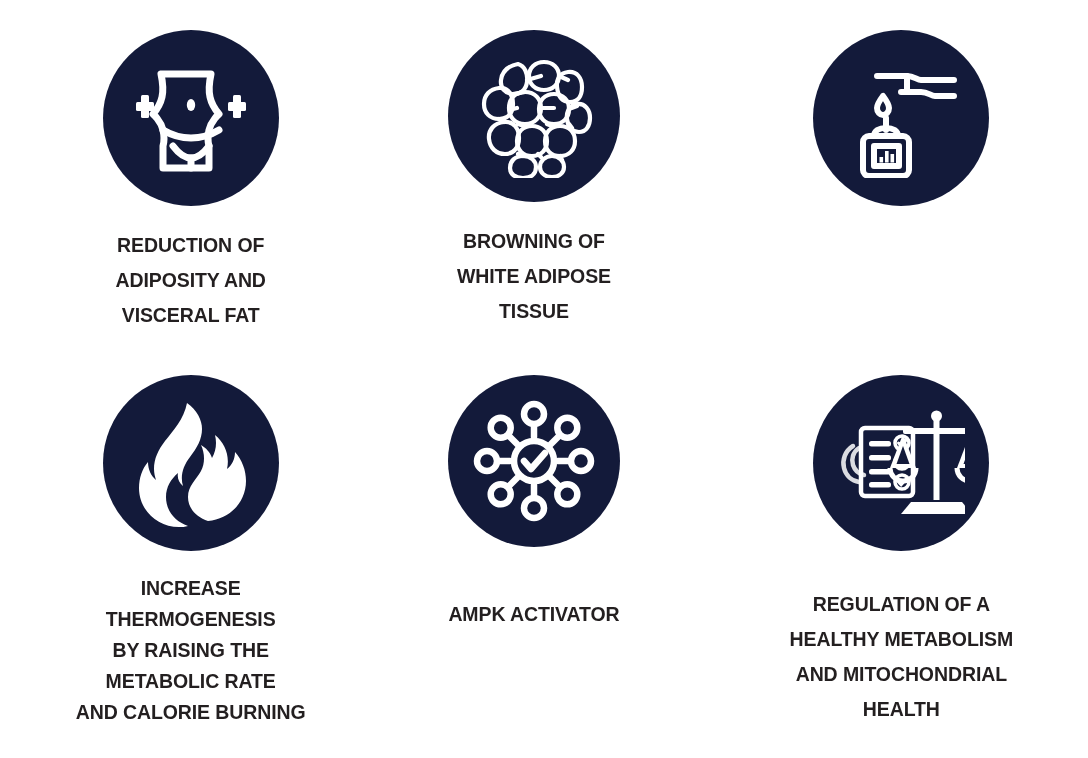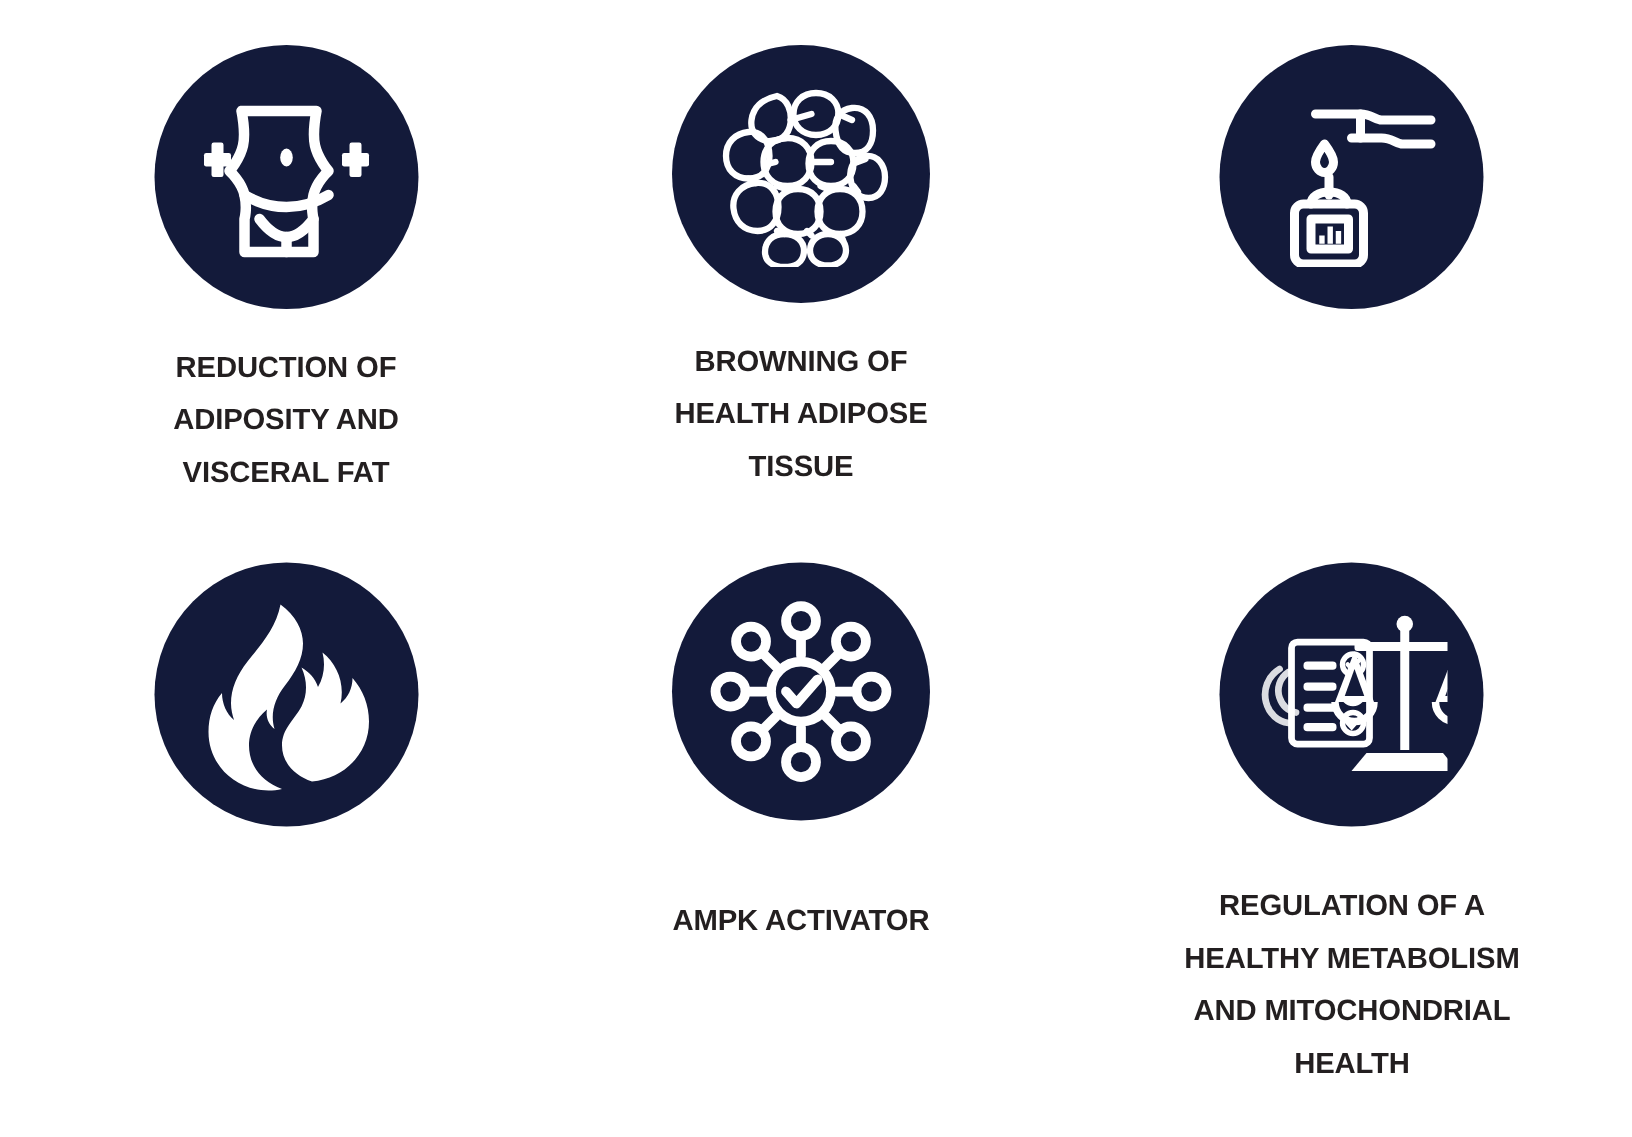--- a/index.html
+++ b/index.html
@@ -117,21 +117,21 @@
             <path d="M60 72 c-9 0 -15 6 -15 15 c0 9 6 15 15 15 c9 0 15 -6 15 -15 c0 -9 -6 -15 -15 -15 z"></path>
             <path d="M88 72 c-9 0 -15 6 -15 15 c0 9 6 15 15 15 c9 0 15 -6 15 -15 c0 -9 -6 -15 -15 -15 z"></path>
             <path d="M51 102 c-8 0 -13 5 -13 12 c0 6 5 10 13 10 c8 0 13 -4 13 -11 c0 -6 -5 -11 -13 -11 z"></path>
             <path d="M80 102 c-7 0 -12 5 -12 11 c0 6 5 10 12 10 c7 0 12 -4 12 -10 c0 -6 -5 -11 -12 -11 z"></path>
             <path d="M55 26 L69 22 M87 22 L96 26 M41 40 L53 38 M69 54 L82 54 M97 55 L105 52 M41 55 L45 54 M27 65 L32 68 M46 70 L52 72 M75 70 L80 72 M97 70 L100 74 M46 100 L51 102 M66 100 L69 103 M88 102 L90 106"></path>
           </g>
         </svg>
       </span>
     </div>
     <div class="benefit-label">BROWNING OF
-HEALTH ADIPOSE
+WHITE ADIPOSE
 TISSUE</div>
   </div>
 
   <div class="benefit-cell col-3">
     <div class="icon-badge">
       <span>
         <svg width="120" height="120" viewBox="0 0 120 120" aria-hidden="true">
           <g fill="none" stroke="#ffffff" stroke-width="6" stroke-linejoin="round" stroke-linecap="round">
             <path d="M36 18 h30 c7 0 10 4 14 4 h33"></path>
             <path d="M60 34 h20 c7 0 10 4 14 4 h19"></path>
@@ -154,20 +154,25 @@
 
   <div class="benefit-cell col-1 r2-c1">
     <div class="icon-badge">
       <span>
         <svg width="132" height="132" viewBox="0 0 132 132" aria-hidden="true">
           <path fill="#ffffff" d="M62 6 c-3 16 -14 28 -22 38 c-7 9 -11 18 -11 28 c0 4 1 8 2 11 c-5 -4 -8 -11 -8 -18 c-6 7 -9 16 -9 26 c0 22 18 39 40 39 c3 0 6 0 9 -1 c-14 -5 -22 -16 -22 -29 c0 -10 5 -18 12 -24 c-1 5 1 10 5 13 c-3 -10 0 -20 7 -29 c7 -9 12 -18 12 -28 c0 -9 -5 -19 -15 -26 z"></path>
           <path fill="#ffffff" d="M90 38 c2 8 1 16 -3 23 c-2 -6 -6 -10 -11 -13 c4 9 4 18 0 26 c-5 9 -13 15 -13 26 c0 11 8 20 20 24 c22 -2 38 -19 38 -40 c0 -11 -4 -21 -11 -29 c0 7 -3 13 -8 17 c3 -13 -2 -26 -12 -34 z"></path>
         </svg>
       </span>
     </div>
+    <div class="benefit-label tight">INCREASE
+THERMOGENESIS
+BY RAISING THE
+METABOLIC RATE
+AND CALORIE BURNING</div>
   </div>
 
   <div class="benefit-cell col-2 r2-c2">
     <div class="icon-badge small">
       <span>
         <svg width="126" height="126" viewBox="0 0 126 126" aria-hidden="true">
           <g stroke="#ffffff" stroke-width="6.5" fill="none" stroke-linecap="round">
             <path d="M63 27 v12 M63 87 v12 M27 63 h12 M87 63 h12
                      M37.5 37.5 l9 9 M79.5 79.5 l9 9 M88.5 37.5 l-9 9 M46.5 79.5 l-9 9"></path>
           </g>

